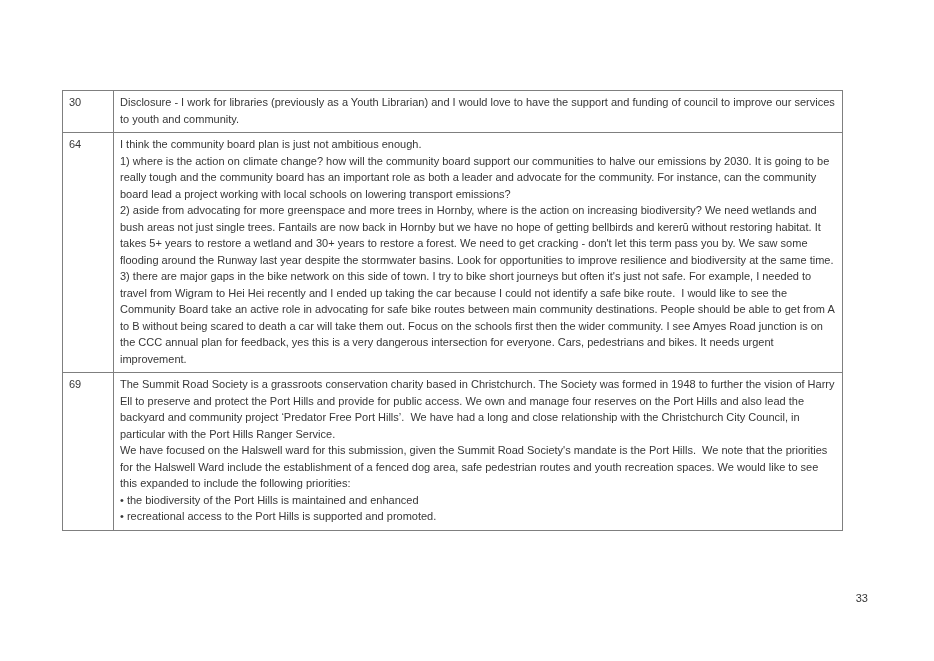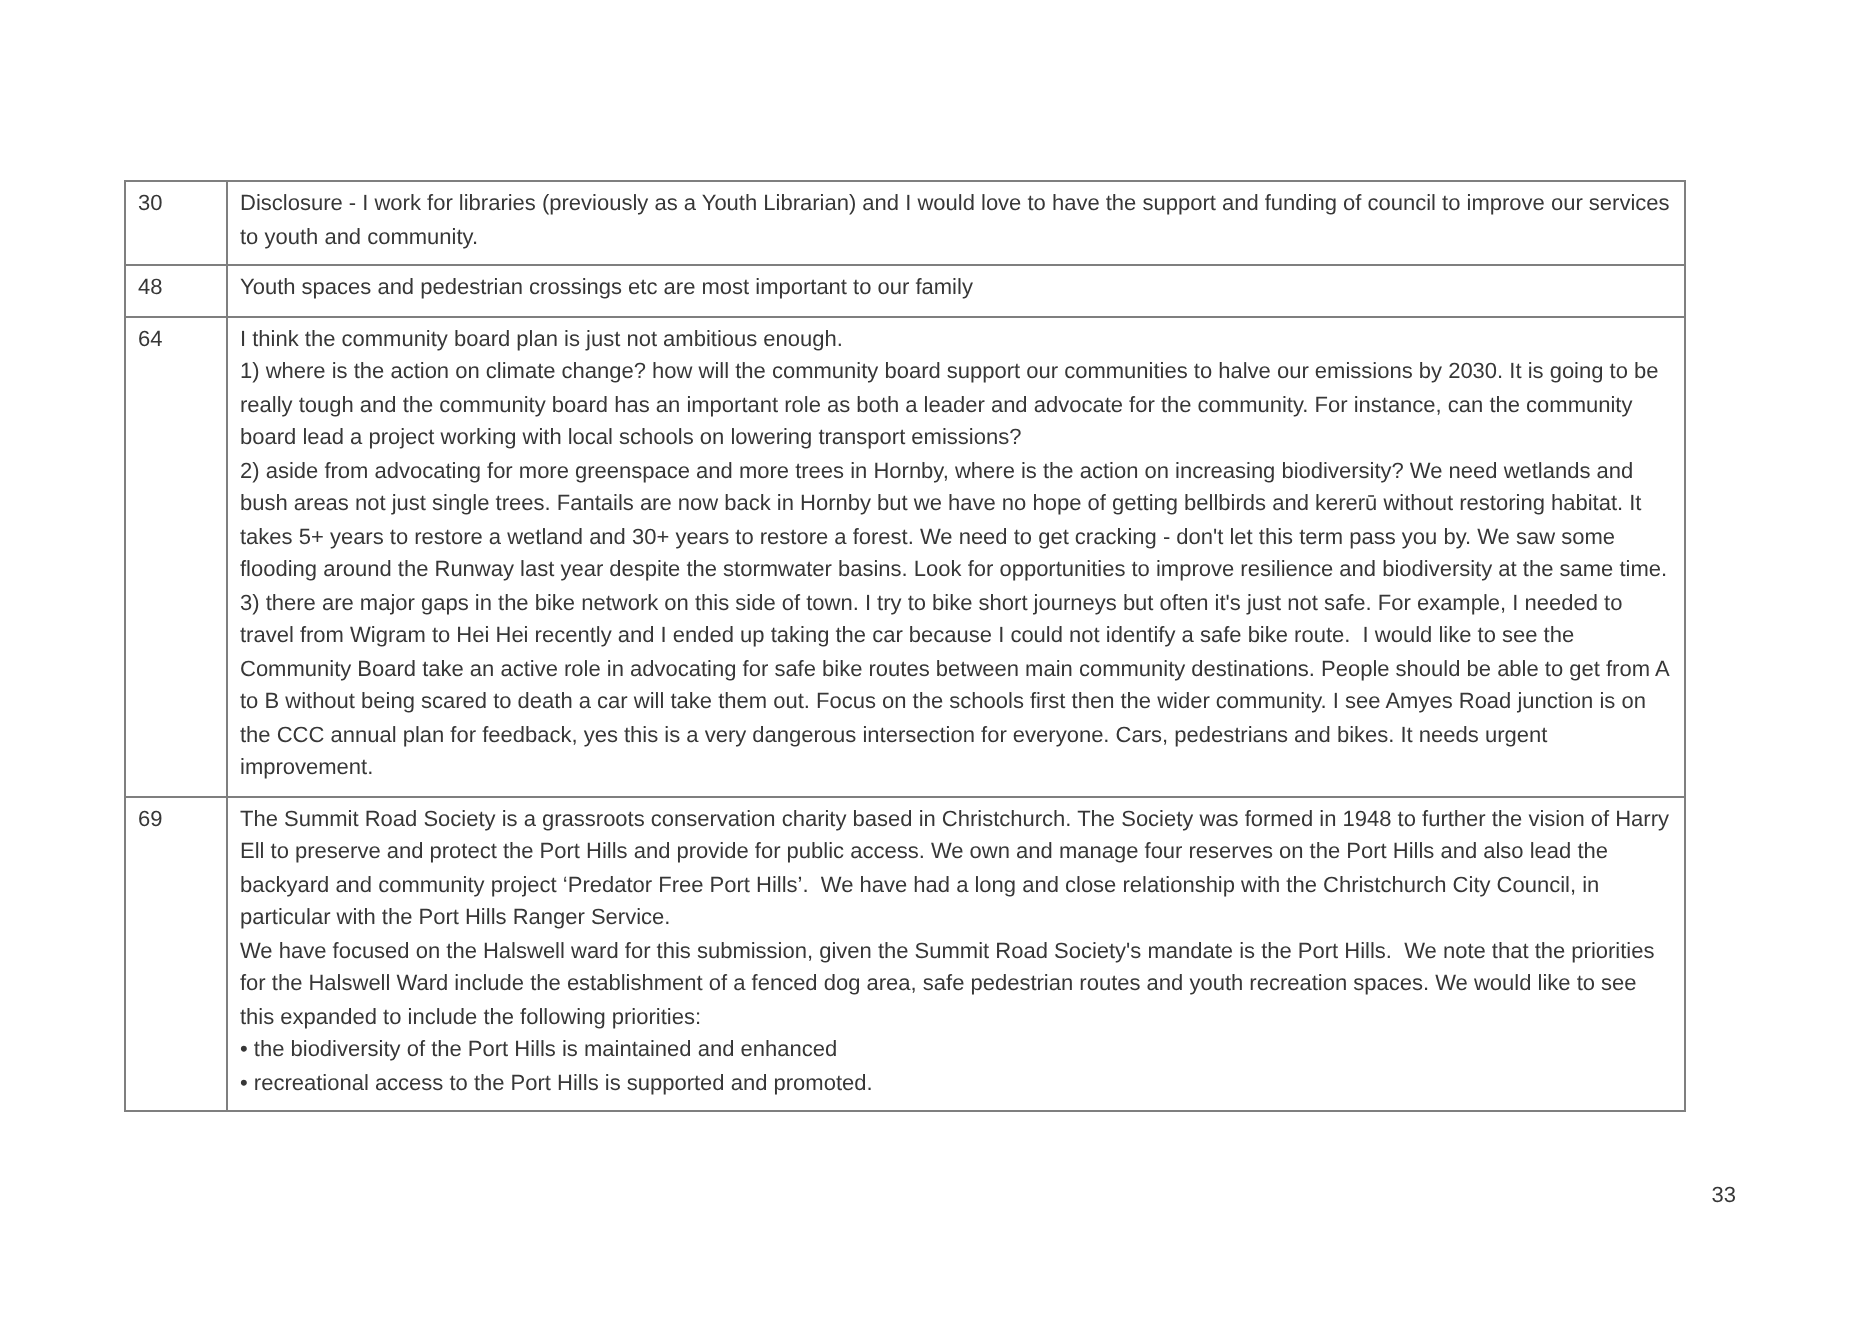--- a/index.html
+++ b/index.html
@@ -54,24 +54,20 @@
 <body>
 
 <div class="page">
   <table class="submissions">
     <tbody>
       <tr>
         <td class="id-cell">30</td>
         <td class="text-cell">Disclosure - I work for libraries (previously as a Youth Librarian) and I would love to have the support and funding of council to improve our services to youth and community.</td>
       </tr>
       <tr>
-        <td class="id-cell">48</td>
-        <td class="text-cell">Youth spaces and pedestrian crossings etc are most important to our family</td>
-      </tr>
-      <tr>
         <td class="id-cell">64</td>
         <td class="text-cell">I think the community board plan is just not ambitious enough.
 1) where is the action on climate change? how will the community board support our communities to halve our emissions by 2030. It is going to be really tough and the community board has an important role as both a leader and advocate for the community. For instance, can the community board lead a project working with local schools on lowering transport emissions?
 2) aside from advocating for more greenspace and more trees in Hornby, where is the action on increasing biodiversity? We need wetlands and bush areas not just single trees. Fantails are now back in Hornby but we have no hope of getting bellbirds and kererū without restoring habitat. It takes 5+ years to restore a wetland and 30+ years to restore a forest. We need to get cracking - don't let this term pass you by. We saw some flooding around the Runway last year despite the stormwater basins. Look for opportunities to improve resilience and biodiversity at the same time.
 3) there are major gaps in the bike network on this side of town. I try to bike short journeys but often it's just not safe. For example, I needed to travel from Wigram to Hei Hei recently and I ended up taking the car because I could not identify a safe bike route.  I would like to see the Community Board take an active role in advocating for safe bike routes between main community destinations. People should be able to get from A to B without being scared to death a car will take them out. Focus on the schools first then the wider community. I see Amyes Road junction is on the CCC annual plan for feedback, yes this is a very dangerous intersection for everyone. Cars, pedestrians and bikes. It needs urgent improvement.</td>
       </tr>
       <tr>
         <td class="id-cell">69</td>
         <td class="text-cell">The Summit Road Society is a grassroots conservation charity based in Christchurch. The Society was formed in 1948 to further the vision of Harry Ell to preserve and protect the Port Hills and provide for public access. We own and manage four reserves on the Port Hills and also lead the backyard and community project ‘Predator Free Port Hills’.  We have had a long and close relationship with the Christchurch City Council, in particular with the Port Hills Ranger Service.
 We have focused on the Halswell ward for this submission, given the Summit Road Society's mandate is the Port Hills.  We note that the priorities for the Halswell Ward include the establishment of a fenced dog area, safe pedestrian routes and youth recreation spaces. We would like to see this expanded to include the following priorities:

